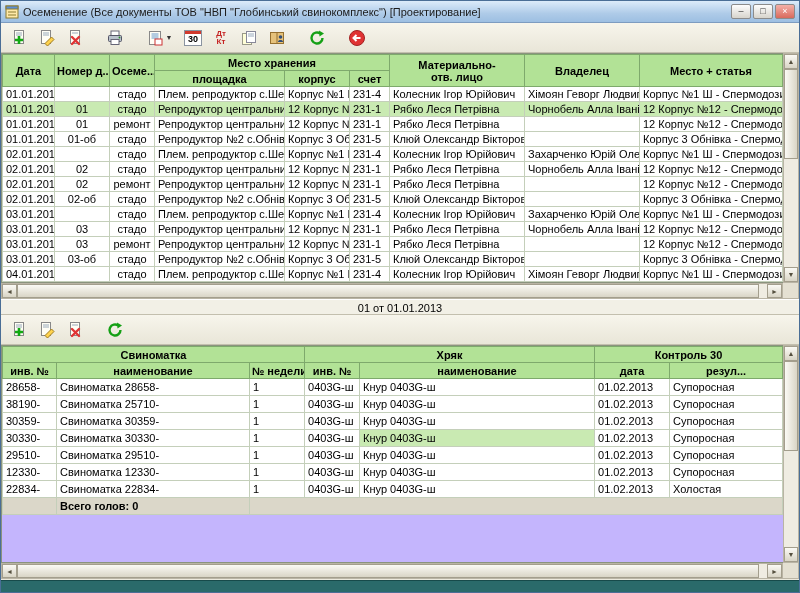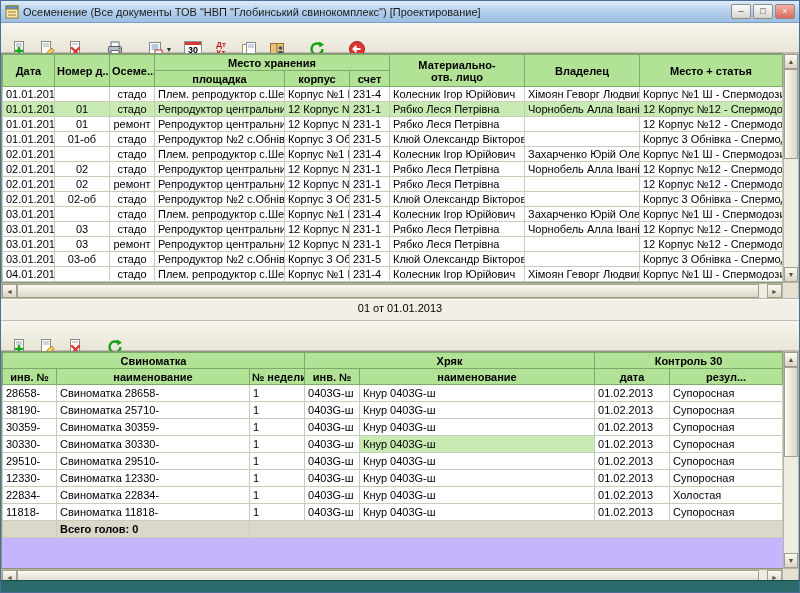--- a/index.html
+++ b/index.html
@@ -22,21 +22,21 @@
   .win-controls { display: flex; gap: 2px; }
   .win-btn {
     width: 20px; height: 15px; font-size: 9px; line-height: 12px; text-align: center;
     background: linear-gradient(#fdfdfd,#d7d4cc); border: 1px solid #8b8b8b; border-radius: 2px;
     color:#333; cursor: default;
   }
   .win-btn.close { background: linear-gradient(#f3b0a8,#d96a5c); color:#fff; }
 
   
   .toolbar {
-    height: 30px; display: flex; padding: 13px 4px;
+    height: 30px; display: flex; align-items: center; padding: 13px 4px;
     background: linear-gradient(#f7f5ec, #e9e6d8); border-bottom: 1px solid #c3bfae;
   }
   .tbtn {
     width: 26px; height: 26px; display: inline-flex; align-items: center; justify-content: center;
     background: transparent; border: 1px solid transparent; padding: 0; margin: 0 1px; cursor: default;
   }
   .tgap { width: 12px; }
   .drop-arrow { font-size: 7px; color: #333; width: 10px; text-align:center; }
   .cal-icon { width: 18px; height: 16px; border: 1px solid #8a93a0; background:#fff; display:flex; flex-direction:column; }
   .cal-top { height: 3px; background:#d23a2e; }
@@ -75,21 +75,21 @@
     flex: 0 0 15px; background: linear-gradient(#fbfaf5,#d9d5c6); border: 1px solid #a39e8d;
     font-size: 7px; color: #55503f; display:flex; align-items:center; justify-content:center; cursor: default;
   }
   .vthumb { flex: 0 0 90px; margin: 0; background: linear-gradient(90deg,#fbfaf5,#d9d5c6); border:1px solid #a39e8d; }
   .hthumb { flex: 1 1 auto; background: linear-gradient(#fbfaf5,#d9d5c6); border:1px solid #a39e8d; }
   .vfill { flex: 1; } .hfill { flex: 0 0 8px; }
   .corner { background:#e4e0d2; border:1px solid #b9b4a4; border-left:0; border-top:0; }
 
   
   .doc-caption {
-    height: 22px; line-height: 16px; text-align: center; font-size: 11px;
+    height: 16px; line-height: 16px; text-align: center; font-size: 11px;
     background: #f2f0e6; border-bottom: 1px solid #c3bfae; border-top: 1px solid #fff;
   }
   .bottom-edge { position: absolute; left: 0; right: 0; bottom: 0; height: 12px; background: #2a6a6a; border-top: 1px solid #174a4a; }
 </style>
 </head>
 <body>
 
 <div class="window">
 
   <div class="titlebar">
@@ -510,29 +510,20 @@
             </tr>
             <tr>
               <td class="col-sow_inv">22834-</td>
               <td class="col-sow_name">Свиноматка 22834-</td>
               <td class="col-week">1</td>
               <td class="col-boar_inv">0403G-ш</td>
               <td class="col-boar_name">Кнур 0403G-ш</td>
               <td class="col-date">01.02.2013</td>
               <td class="col-result">Холостая</td>
             </tr>
-            <tr>
-              <td class="col-sow_inv">11818-</td>
-              <td class="col-sow_name">Свиноматка 11818-</td>
-              <td class="col-week">1</td>
-              <td class="col-boar_inv">0403G-ш</td>
-              <td class="col-boar_name">Кнур 0403G-ш</td>
-              <td class="col-date">01.02.2013</td>
-              <td class="col-result">Супоросная</td>
-            </tr>
           </tbody>
         <tfoot>
           <tr>
             <td></td>
             <td class="total">Всего голов: 0</td>
             <td colspan="5"></td>
           </tr>
         </tfoot>
       </table>
     </div>

